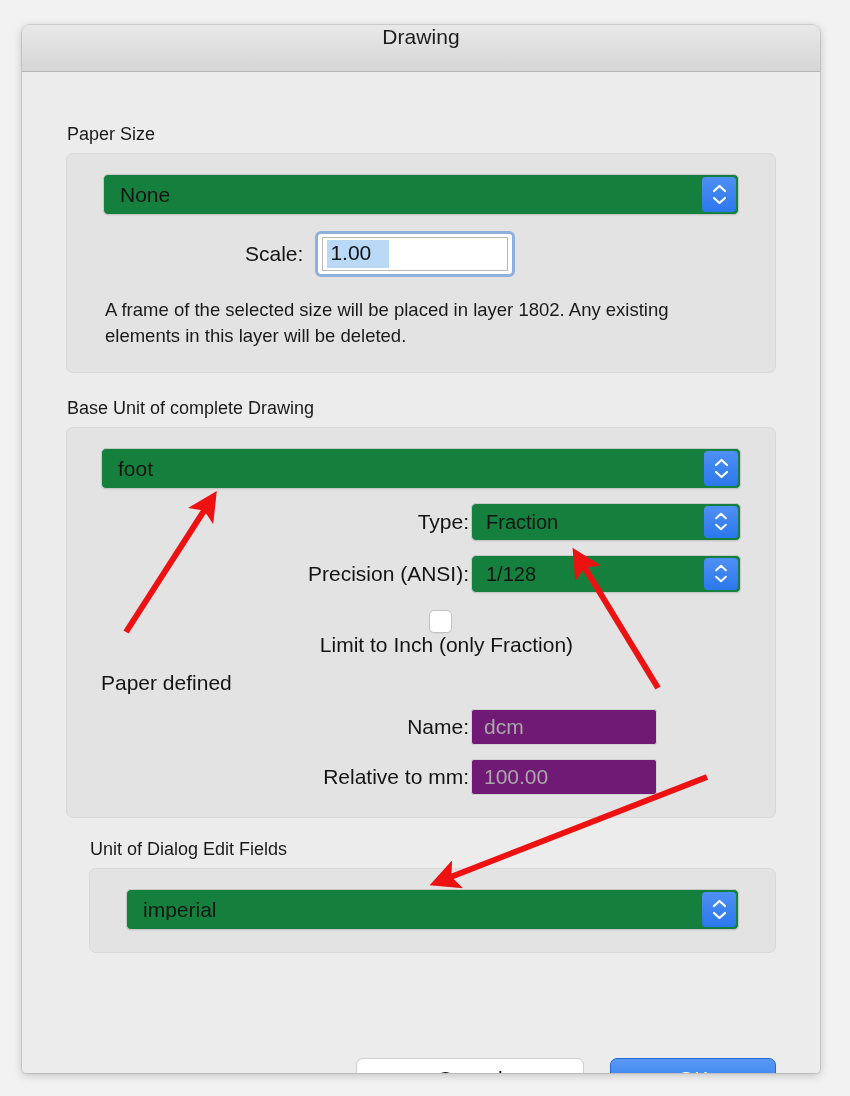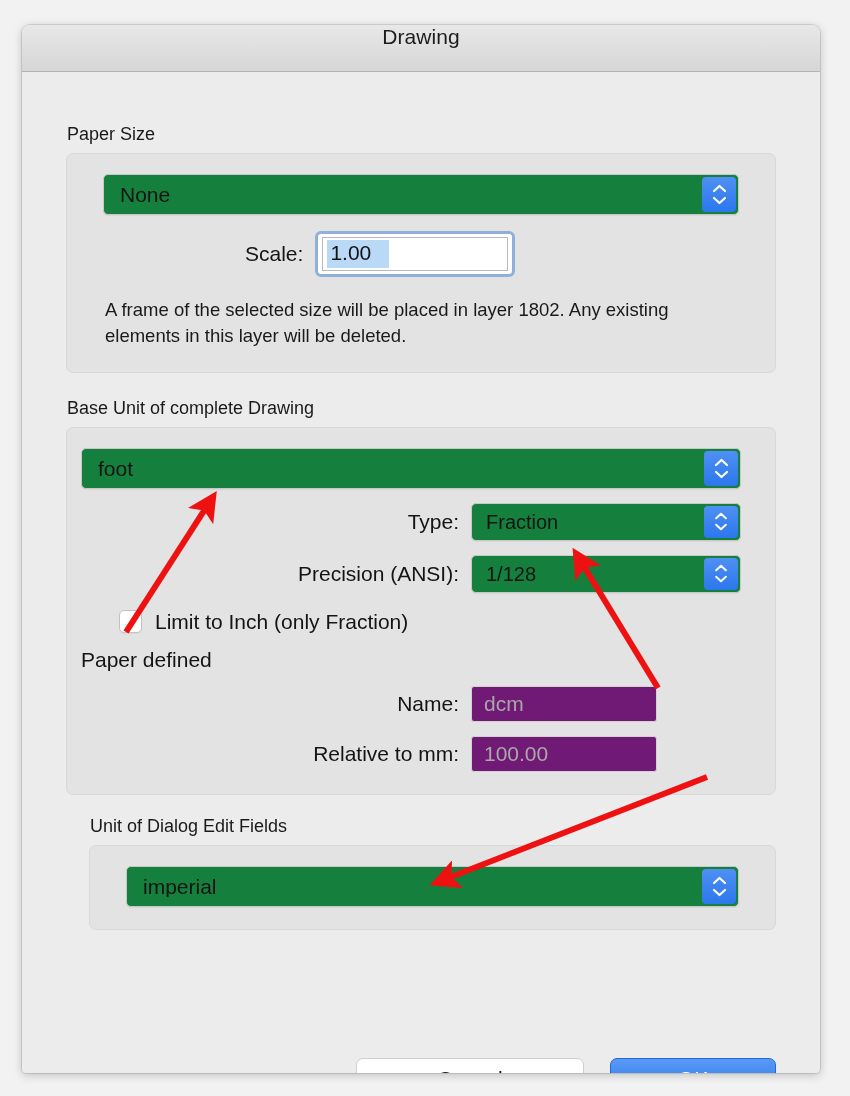--- a/index.html
+++ b/index.html
@@ -58,21 +58,21 @@
   .group-box {
     background: #e3e3e3;
     border: 1px solid #d8d8d8;
     border-radius: 7px;
     box-sizing: border-box;
   }
 
   .section-paper { margin-top: 52px; }
   .gb-paper { padding: 20px 36px 22px 36px; }
   .section-base { margin-top: 25px; }
-  .gb-base { padding: 20px 34px 22px 14px; }
+  .gb-base { padding: 20px 34px 22px 34px; }
   .section-dialogunit { margin-top: 21px; margin-left: 23px; }
   .gb-dialogunit { padding: 20px 36px 22px 36px; }
 
   
   .combo {
     position: relative;
     height: 41px;
     background: #15803d;
     border: 1px solid #c8c8c8;
     border-radius: 5px;
@@ -160,31 +160,32 @@
   
   .field-row {
     display: flex;
     align-items: center;
     justify-content: flex-end;
     margin-top: 14px;
   }
   .field-row .lbl {
     font-size: 21px;
     color: #141414;
-    margin-right: 12px;
+    margin-right: 2px;
     text-align: right;
     white-space: nowrap;
   }
   .field-row .ctrl { width: 270px; }
 
   .check-row {
     display: flex;
     align-items: center;
     margin-top: 17px;
     padding-left: 38px;
+    flex-direction: column;
   }
   .checkbox {
     width: 23px;
     height: 23px;
     border: 1px solid #c2c2c2;
     border-radius: 5px;
     background: #fff;
     box-shadow: 0 1px 1px rgba(0,0,0,0.05);
     box-sizing: border-box;
     flex: none;

